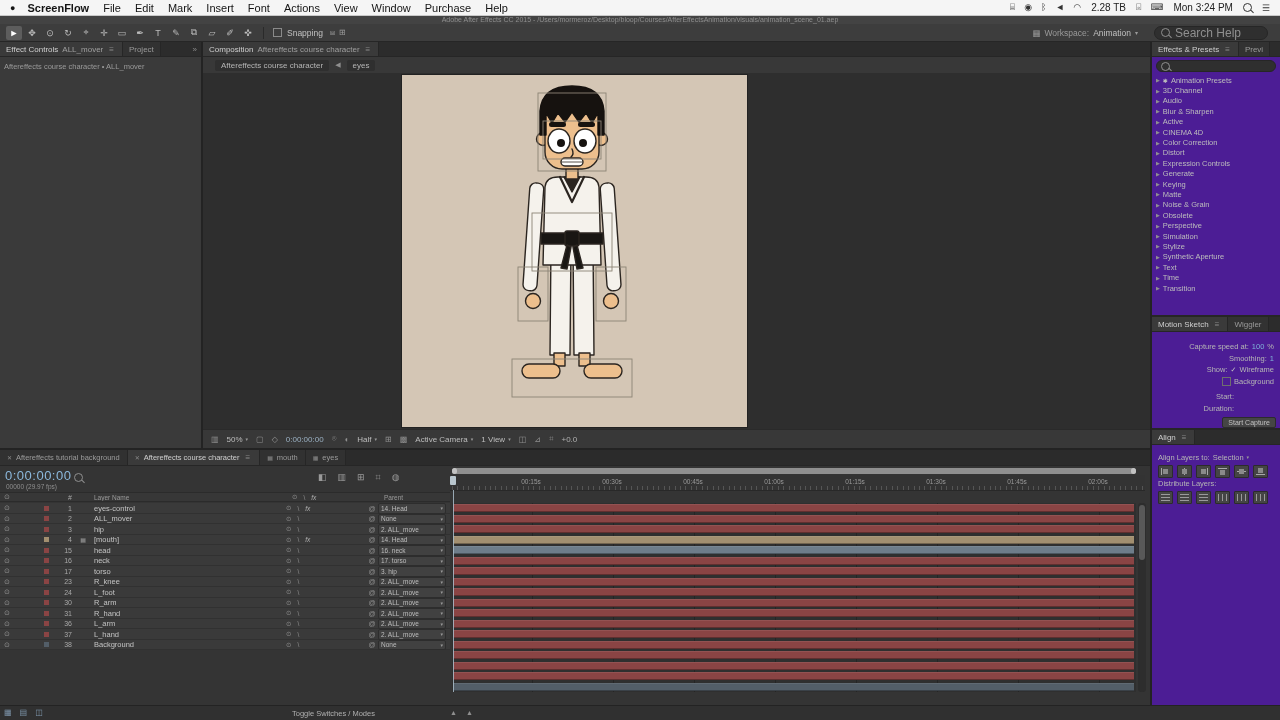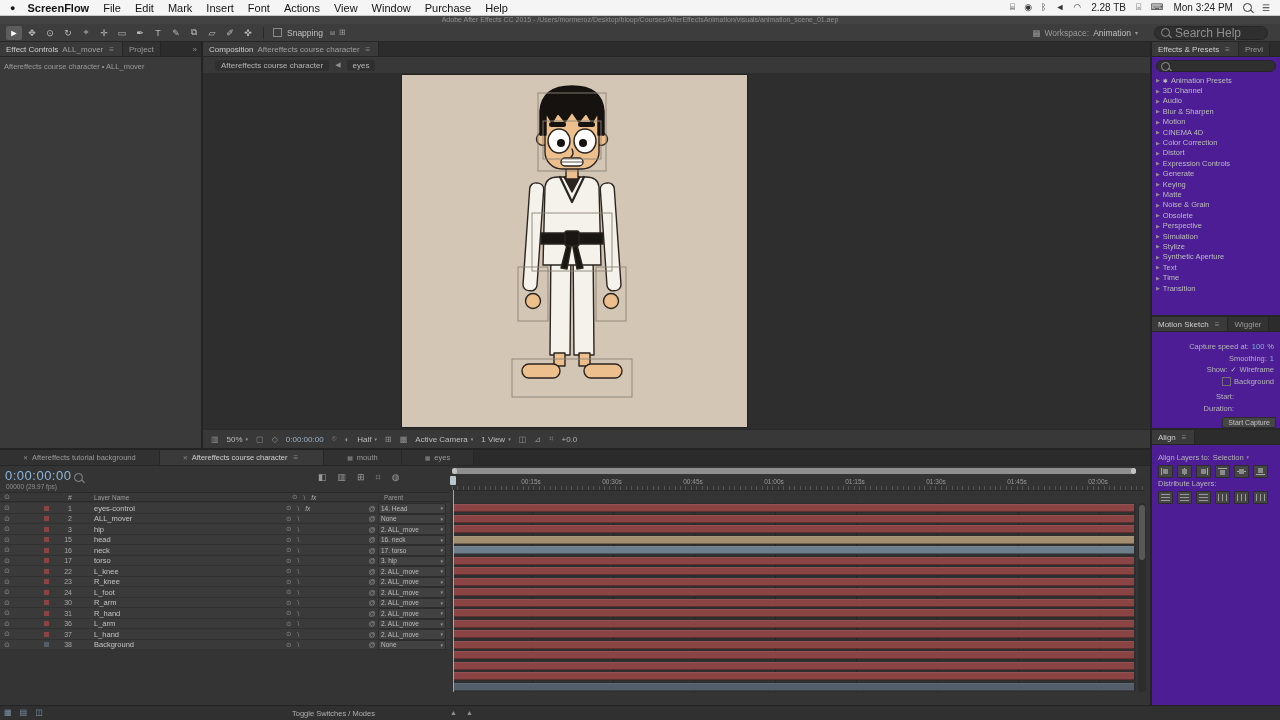--- a/index.html
+++ b/index.html
@@ -107,21 +107,21 @@
   .ab-align-bottom::before{left:2px;bottom:2px;width:9px;height:1px;background:#a8a8a8}
   .ab-align-bottom::after{left:4px;bottom:4px;width:5px;height:5px;background:#8a8a8a}
   .dist-h{background-image:linear-gradient(#9a9a9a,#9a9a9a),linear-gradient(#9a9a9a,#9a9a9a),linear-gradient(#9a9a9a,#9a9a9a);
     background-size:9px 1px;background-position:2px 2px,2px 5px,2px 8px;background-repeat:no-repeat}
   .dist-v{background-image:linear-gradient(#9a9a9a,#9a9a9a),linear-gradient(#9a9a9a,#9a9a9a),linear-gradient(#9a9a9a,#9a9a9a);
     background-size:1px 7px;background-position:2px 2px,6px 2px,10px 2px;background-repeat:no-repeat}
 
   
   #timeline{left:0;top:450px;width:1150px;height:255px;background:#343434}
   #tl-tabs{height:15px;background:#2b2b2b;display:flex;font-size:7.5px;color:#9a9a9a;border-bottom:1px solid #262626}
-  .tl-tab{display:flex;align-items:center;gap:4px;padding:0 23px;background:#313131;border-right:1px solid #262626;white-space:nowrap}
+  .tl-tab{display:flex;align-items:center;gap:4px;padding:0 7px;background:#313131;border-right:1px solid #262626;white-space:nowrap}
   .tl-tab.active{background:#3a3a3a;color:#cfcfcf}
   .tl-close{font-size:6px;color:#8a8a8a}
   .tl-ticon{font-size:6px;color:#8a8a8a}
   #tl-timecode{position:absolute;left:5px;top:18px;font-size:13px;color:#8cb8dc;letter-spacing:.5px}
   #tl-frameinfo{position:absolute;left:6px;top:33px;font-size:6.5px;color:#8f8f8f}
   #tl-minimag{position:absolute;left:74px;top:23px}
   #tl-icons{position:absolute;left:318px;top:22px;display:flex;gap:11px;color:#9a9a9a;font-size:9px}
   #navigator{position:absolute;left:452px;top:18px;width:684px;height:6px;background:#8f8f8f;border-radius:3px}
   #navigator::before,#navigator::after{content:"";position:absolute;top:0;width:5px;height:6px;background:#c2c2c2;border-radius:3px}
   #navigator::before{left:0}#navigator::after{right:0}
@@ -373,21 +373,21 @@
       <div class="fx-item">
         <span class="chev">▶</span>
         <span>Audio</span>
       </div>
       <div class="fx-item">
         <span class="chev">▶</span>
         <span>Blur &amp; Sharpen</span>
       </div>
       <div class="fx-item">
         <span class="chev">▶</span>
-        <span>Motion</span>
+        <span>Active</span>
       </div>
       <div class="fx-item">
         <span class="chev">▶</span>
         <span>CINEMA 4D</span>
       </div>
       <div class="fx-item">
         <span class="chev">▶</span>
         <span>Color Correction</span>
       </div>
       <div class="fx-item">
@@ -646,20 +646,42 @@
         <span class="c parent">
           <i>2. ALL_move</i>
           <i class="pchev">▾</i>
         </span>
       </div>
       <div class="tl-row">
         <span class="c eye">⊙</span>
         <span class="c snd"></span>
         <span class="c lockc"></span>
         <span class="c chipc">
+          <i class="chip" style="background: rgb(162, 143, 112);"></i>
+        </span>
+        <span class="c num">4</span>
+        <span class="c ico">▦</span>
+        <span class="c nm">[mouth]</span>
+        <span class="c sw">
+          <i>⊙</i>
+          <i>\</i>
+          <i class="fxg">fx</i>
+        </span>
+        <span class="c sp"></span>
+        <span class="c pw">@</span>
+        <span class="c parent">
+          <i>14. Head</i>
+          <i class="pchev">▾</i>
+        </span>
+      </div>
+      <div class="tl-row">
+        <span class="c eye">⊙</span>
+        <span class="c snd"></span>
+        <span class="c lockc"></span>
+        <span class="c chipc">
           <i class="chip" style="background: rgb(138, 68, 68);"></i>
         </span>
         <span class="c num">15</span>
         <span class="c ico"></span>
         <span class="c nm">head</span>
         <span class="c sw">
           <i>⊙</i>
           <i>\</i>
         </span>
         <span class="c sp"></span>
@@ -701,41 +723,20 @@
         <span class="c ico"></span>
         <span class="c nm">torso</span>
         <span class="c sw">
           <i>⊙</i>
           <i>\</i>
         </span>
         <span class="c sp"></span>
         <span class="c pw">@</span>
         <span class="c parent">
           <i>3. hip</i>
-          <i class="pchev">▾</i>
-        </span>
-      </div>
-      <div class="tl-row">
-        <span class="c eye">⊙</span>
-        <span class="c snd"></span>
-        <span class="c lockc"></span>
-        <span class="c chipc">
-          <i class="chip" style="background: rgb(138, 68, 68);"></i>
-        </span>
-        <span class="c num">22</span>
-        <span class="c ico"></span>
-        <span class="c nm">L_knee</span>
-        <span class="c sw">
-          <i>⊙</i>
-          <i>\</i>
-        </span>
-        <span class="c sp"></span>
-        <span class="c pw">@</span>
-        <span class="c parent">
-          <i>2. ALL_move</i>
           <i class="pchev">▾</i>
         </span>
       </div>
       <div class="tl-row">
         <span class="c eye">⊙</span>
         <span class="c snd"></span>
         <span class="c lockc"></span>
         <span class="c chipc">
           <i class="chip" style="background: rgb(138, 68, 68);"></i>
         </span>

